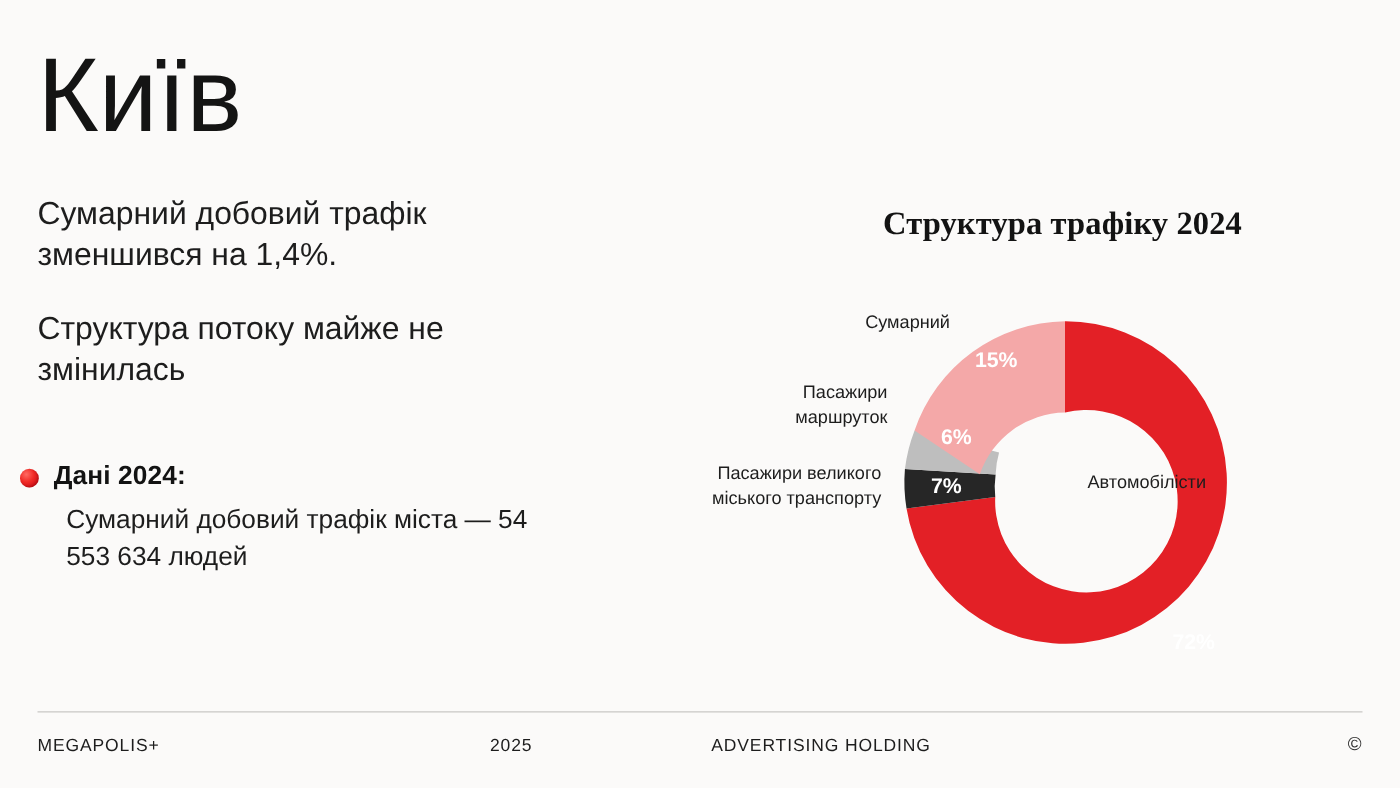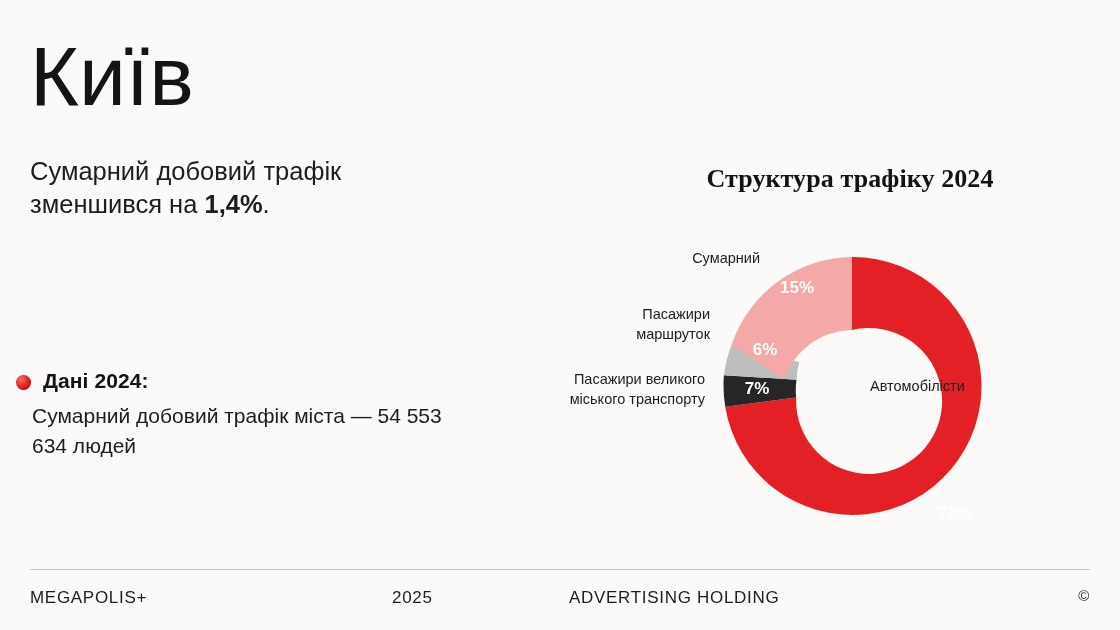--- a/index.html
+++ b/index.html
@@ -40,21 +40,21 @@
   }
   .lead-para {
     font-size: 25.5px;
     font-weight: 400;
     line-height: 1.30;
     color: #1d1d1d;
     margin: 0 0 26px 0;
     max-width: 400px;
   }
   .lead-para b {
-    font-weight: 700;
+    font-weight: 400;
   }
   .lead-para-2 {
     font-size: 25.5px;
     font-weight: 400;
     line-height: 1.30;
     color: #1d1d1d;
     margin: 0 0 0 0;
     max-width: 400px;
   }
 
@@ -81,21 +81,21 @@
     box-shadow: inset -1px -1px 2px rgba(120,0,0,0.35);
   }
   .bullet-heading {
     font-size: 21px;
     font-weight: 700;
     color: #131313;
     line-height: 1.25;
     letter-spacing: 0.1px;
   }
   .bullet-body {
-    margin-left: 16px;
+    margin-left: 37px;
     margin-top: 7px;
     font-size: 21px;
     font-weight: 400;
     line-height: 1.42;
     color: #1d1d1d;
   }
 
   
   .chart-title {
     position: absolute;
@@ -150,21 +150,21 @@
   }
   .footer {
     position: absolute;
     left: 30px;
     top: 588px;
     width: 1060px;
     height: 24px;
   }
   .footer-item {
     position: absolute;
-    font-size: 17px;
+    font-size: 14px;
     font-weight: 400;
     letter-spacing: 0.7px;
     color: #1d1d1d;
     white-space: nowrap;
   }
   .footer-brand { left: 0px; top: 0px; }
   .footer-year  { left: 362px; top: 0px; }
   .footer-tag   { left: 539px; top: 0px; }
   .footer-copy  {
     right: 0px; top: -1px;
@@ -175,20 +175,21 @@
 </head>
 <body>
 
 <div class="slide">
 
   <div class="left-col">
     <h1 class="page-title">Київ</h1>
 
     <p class="lead-para"><span>Сумарний добовий трафік зменшився на </span><b>1,4%</b><span>.</span></p>
 
+    <p class="lead-para-2">Структура потоку майже не змінилась</p>
   </div>
 
   <div class="bullet-block">
     <div class="bullet-row">
       <span class="bullet-dot"></span>
       <span class="bullet-heading">Дані 2024:</span>
     </div>
     <div class="bullet-body">Сумарний добовий трафік міста — 54 553 634 людей</div>
   </div>
 

